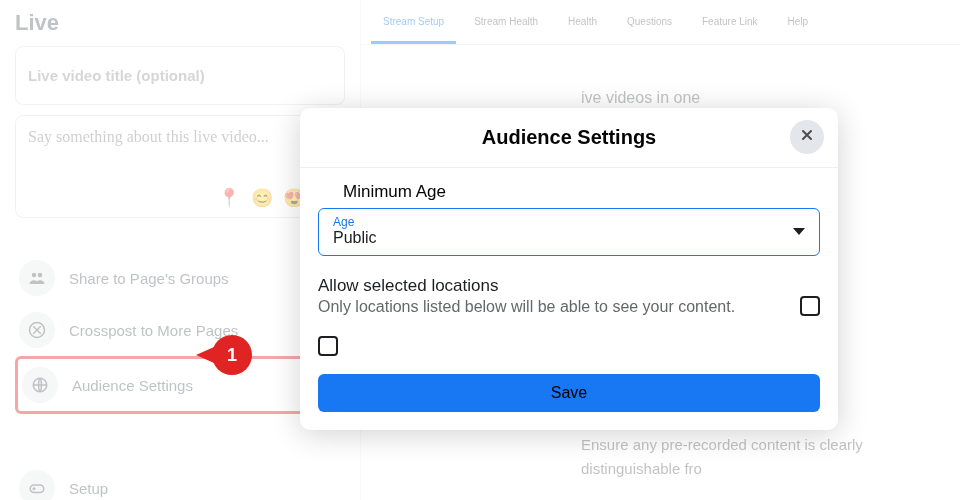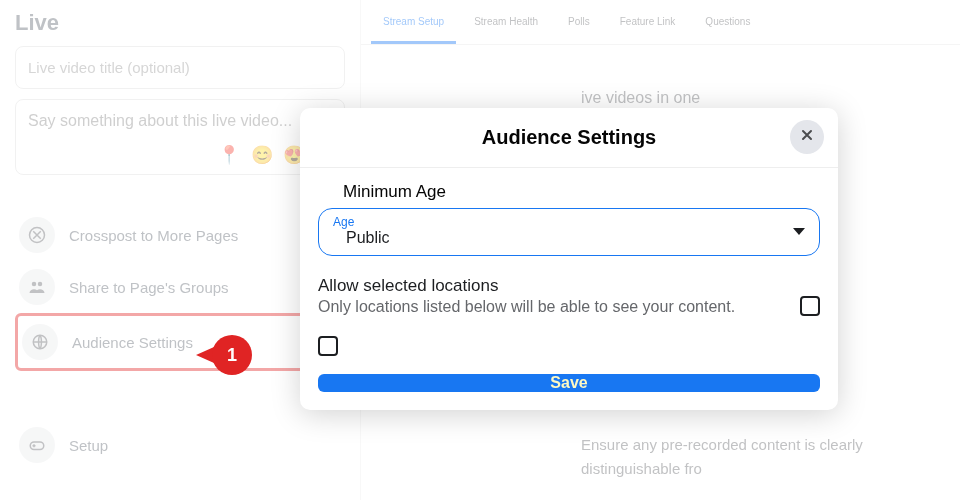--- a/index.html
+++ b/index.html
@@ -30,34 +30,36 @@
     }
     .live-title {
       font-size: 22px;
       font-weight: 700;
       color: #606770;
       margin-bottom: 10px;
     }
     .input-box {
       border: 1px solid #ddd;
       border-radius: 8px;
-      padding: 12px 12px;
+      padding: 20px 12px;
       color: #999;
       font-size: 15px;
       margin-bottom: 10px;
+      font-weight: bold;
     }
     .textarea-box {
       border: 1px solid #ddd;
       border-radius: 8px;
       padding: 12px;
-      height: 76px;
+      height: 103px;
       color: #888;
       font-size: 16px;
       margin-bottom: 10px;
       position: relative;
+      font-family: Liberation Serif, serif;
     }
     .emoji-row {
       position: absolute;
       bottom: 8px;
       right: 10px;
       display: flex;
       gap: 10px;
     }
     .emoji-icon {
       font-size: 18px;
@@ -218,38 +220,37 @@
       padding: 14px 18px 18px;
     }
     .field-label {
       font-size: 17px;
       color: #050505;
       margin-bottom: 6px;
       margin-left: 25px;
     }
     .select-box {
       border: 1px solid #1877f2;
-      border-radius: 14px;
+      border-radius: 6px;
       padding: 6px 14px 8px;
       cursor: pointer;
       display: flex;
       align-items: center;
       justify-content: space-between;
       margin-bottom: 20px;
     }
     .select-inner { display:flex; flex-direction:column;}
     .select-small {
       font-size: 12px;
       color: #1877f2;
       margin-bottom: 0px;
     }
     .select-value {
       font-size: 16px;
       color: #1c1e21;
-      margin-left: 13px;
     }
     .caret {
       width: 0; height: 0;
       border-left: 6px solid transparent;
       border-right: 6px solid transparent;
       border-top: 7px solid #1c1e21;
     }
     .check-row {
       display: flex;
       justify-content: space-between;
@@ -268,24 +269,25 @@
     .checkbox {
       width: 20px;
       height: 20px;
       border: 2px solid #1c1e21;
       border-radius: 4px;
       margin-top: 2px;
       cursor: pointer;
     }
     .save-btn {
       background: #1877f2;
-      color: #fef9c3;
-      font-weight: 700;
+      color: #000000;
+      font-weight: 400;
       font-size: 16px;
       text-align: center;
+      padding: 10px;
       border-radius: 6px;
       cursor: pointer;
     }
   </style>
 </head>
 <body>
 
 <div class="page">
   <div class="sidebar">
     <div class="live-title">Live</div>
@@ -295,36 +297,36 @@
       <div class="emoji-row">
         <span class="emoji-icon" style="color:#f02849">📍</span>
         <span class="emoji-icon" style="color:#f7b928">😊</span>
         <span class="emoji-icon" style="color:#f02849">😍</span>
         <span class="emoji-icon" style="color:#65676b">⋯</span>
       </div>
     </div>
     <div class="sidebar-spacer"></div>
     <div class="sidebar-item">
       <span class="item-icon">
-        <svg width="18" height="18" viewBox="0 0 24 24" fill="none" stroke="#65676b" stroke-width="2">
-            <path d="M7 17L17 7M17 17L7 7"></path>
-            <circle cx="12" cy="12" r="10"></circle>
-          </svg>
-      </span>
-      <span>Crosspost to More Pages</span>
-    </div>
-    <div class="sidebar-item">
-      <span class="item-icon">
         <svg width="18" height="18" viewBox="0 0 24 24" fill="#65676b">
             <circle cx="8" cy="8" r="3"></circle>
             <circle cx="16" cy="8" r="3"></circle>
             <path d="M2 20c0-3 3-5 6-5s6 2 6 5M10 20c0-3 3-5 6-5s6 2 6 5"></path>
           </svg>
       </span>
       <span>Share to Page's Groups</span>
+    </div>
+    <div class="sidebar-item">
+      <span class="item-icon">
+        <svg width="18" height="18" viewBox="0 0 24 24" fill="none" stroke="#65676b" stroke-width="2">
+            <path d="M7 17L17 7M17 17L7 7"></path>
+            <circle cx="12" cy="12" r="10"></circle>
+          </svg>
+      </span>
+      <span>Crosspost to More Pages</span>
     </div>
     <div class="sidebar-item audience-highlight">
       <span class="item-icon">
         <svg width="18" height="18" viewBox="0 0 24 24" fill="none" stroke="#65676b" stroke-width="2">
             <circle cx="12" cy="12" r="9"></circle>
             <path d="M3 12h18M12 3c2.5 3 2.5 15 0 18M12 3c-2.5 3-2.5 15 0 18"></path>
           </svg>
       </span>
       <span>Audience Settings</span>
     </div>
@@ -341,23 +343,24 @@
     </div>
     <div class="sidebar-item" style="margin-top:4px;">
       
     </div>
   </div>
 
   <div class="main">
     <div class="tabs">
       <div class="tab active">Stream Setup</div>
       <div class="tab">Stream Health</div>
-      <div class="tab">Polls</div>
+      <div class="tab">Health</div>
+      <div class="tab">Questions</div>
       <div class="tab">Feature Link</div>
-      <div class="tab">Questions</div>
+      <div class="tab">Help</div>
     </div>
     <div class="content-block">
       <div class="hint1">ive videos in one</div>
       <div class="connect-btn">Co</div>
       <div style="margin-bottom:40px;">ur live video.</div>
       <div class="encoder-row">
         <span class="encoder-icon">
           <svg width="18" height="18" viewBox="0 0 24 24" fill="none" stroke="#65676b" stroke-width="2">
               <path d="M10 14a5 5 0 0 0 7 0l3-3a5 5 0 0 0-7-7l-1 1M14 10a5 5 0 0 0-7 0l-3 3a5 5 0 0 0 7 7l1-1"></path>
             </svg>

